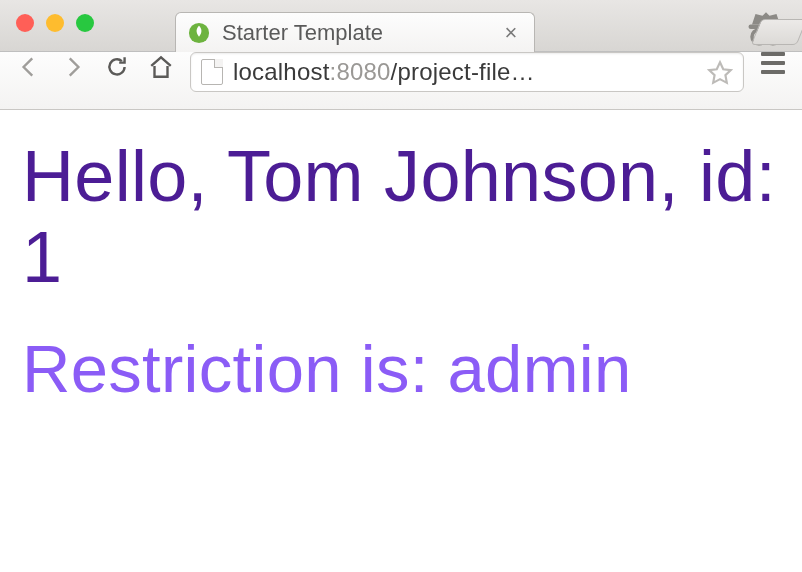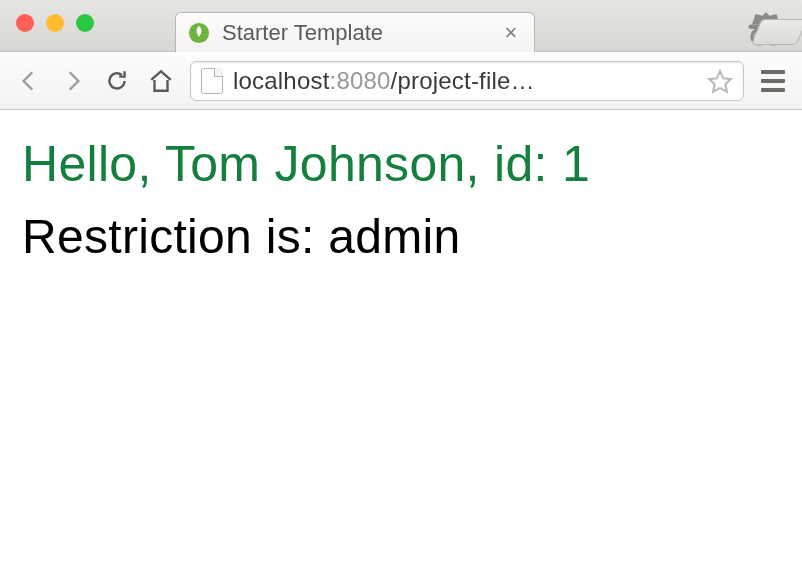--- a/index.html
+++ b/index.html
@@ -83,21 +83,21 @@
     display:flex; align-items:center; justify-content:center;
   }
   .incognito svg { width: 42px; height: 42px; }
 
   
   .toolbar {
     height: 58px;
     background: linear-gradient(#fdfdfd, #f4f3f2);
     border-bottom: 1px solid #c9c7c4;
     display:flex;
-    align-items:center;
+    align-items:flex-start;
     padding: 0 14px;
     gap: 14px;
   }
   .navbtn {
     color:#9f9d9a;
     display:flex; align-items:center; justify-content:center;
     width: 30px; height: 30px;
     cursor:pointer;
   }
   .navbtn svg { width: 26px; height:26px; stroke:#9f9d9a; fill:none; stroke-width:2.2; }
@@ -151,31 +151,31 @@
   .menu-btn span { display:block; width:24px; height:4px; background:#6c6b68; border-radius:1px; }
 
   
   .page {
     padding: 26px 22px;
     background:#fff;
     height: calc(572px - 52px - 58px);
   }
   .page h1 {
     font-weight: 300;
-    font-size: 50px;
+    font-size: 72px;
     line-height: 1.12;
-    color:#15803d;
+    color:#4c1d95;
     letter-spacing: .3px;
-    margin-bottom: 18px;
+    margin-bottom: 34px;
   }
   .page h2 {
     font-weight: 300;
-    font-size: 48px;
+    font-size: 67px;
     line-height: 1.12;
-    color:#000000;
+    color:#8b5cf6;
     letter-spacing:.3px;
   }
 </style>
 </head>
 <body>
 
 <div class="titlebar">
   <div class="traffic-lights">
     <div class="tl red"></div>
     <div class="tl yellow"></div>

